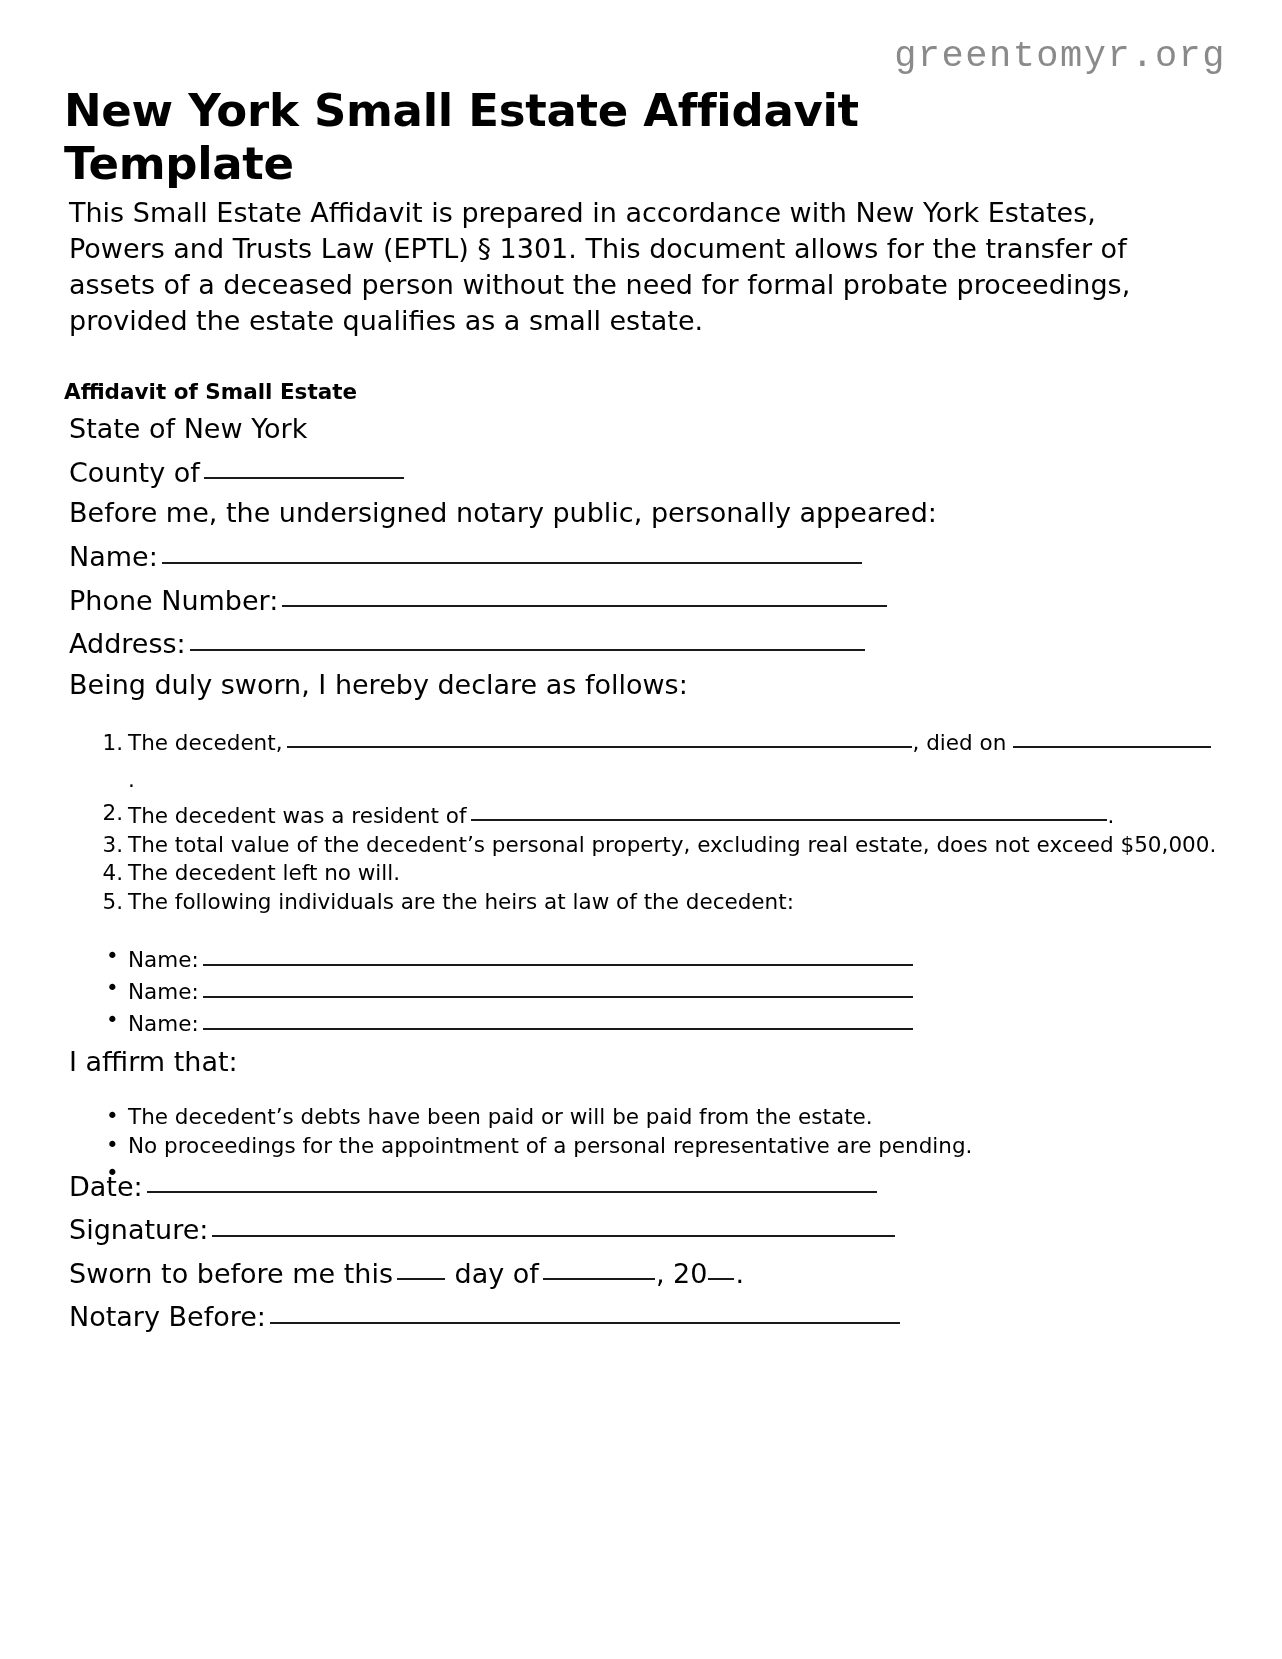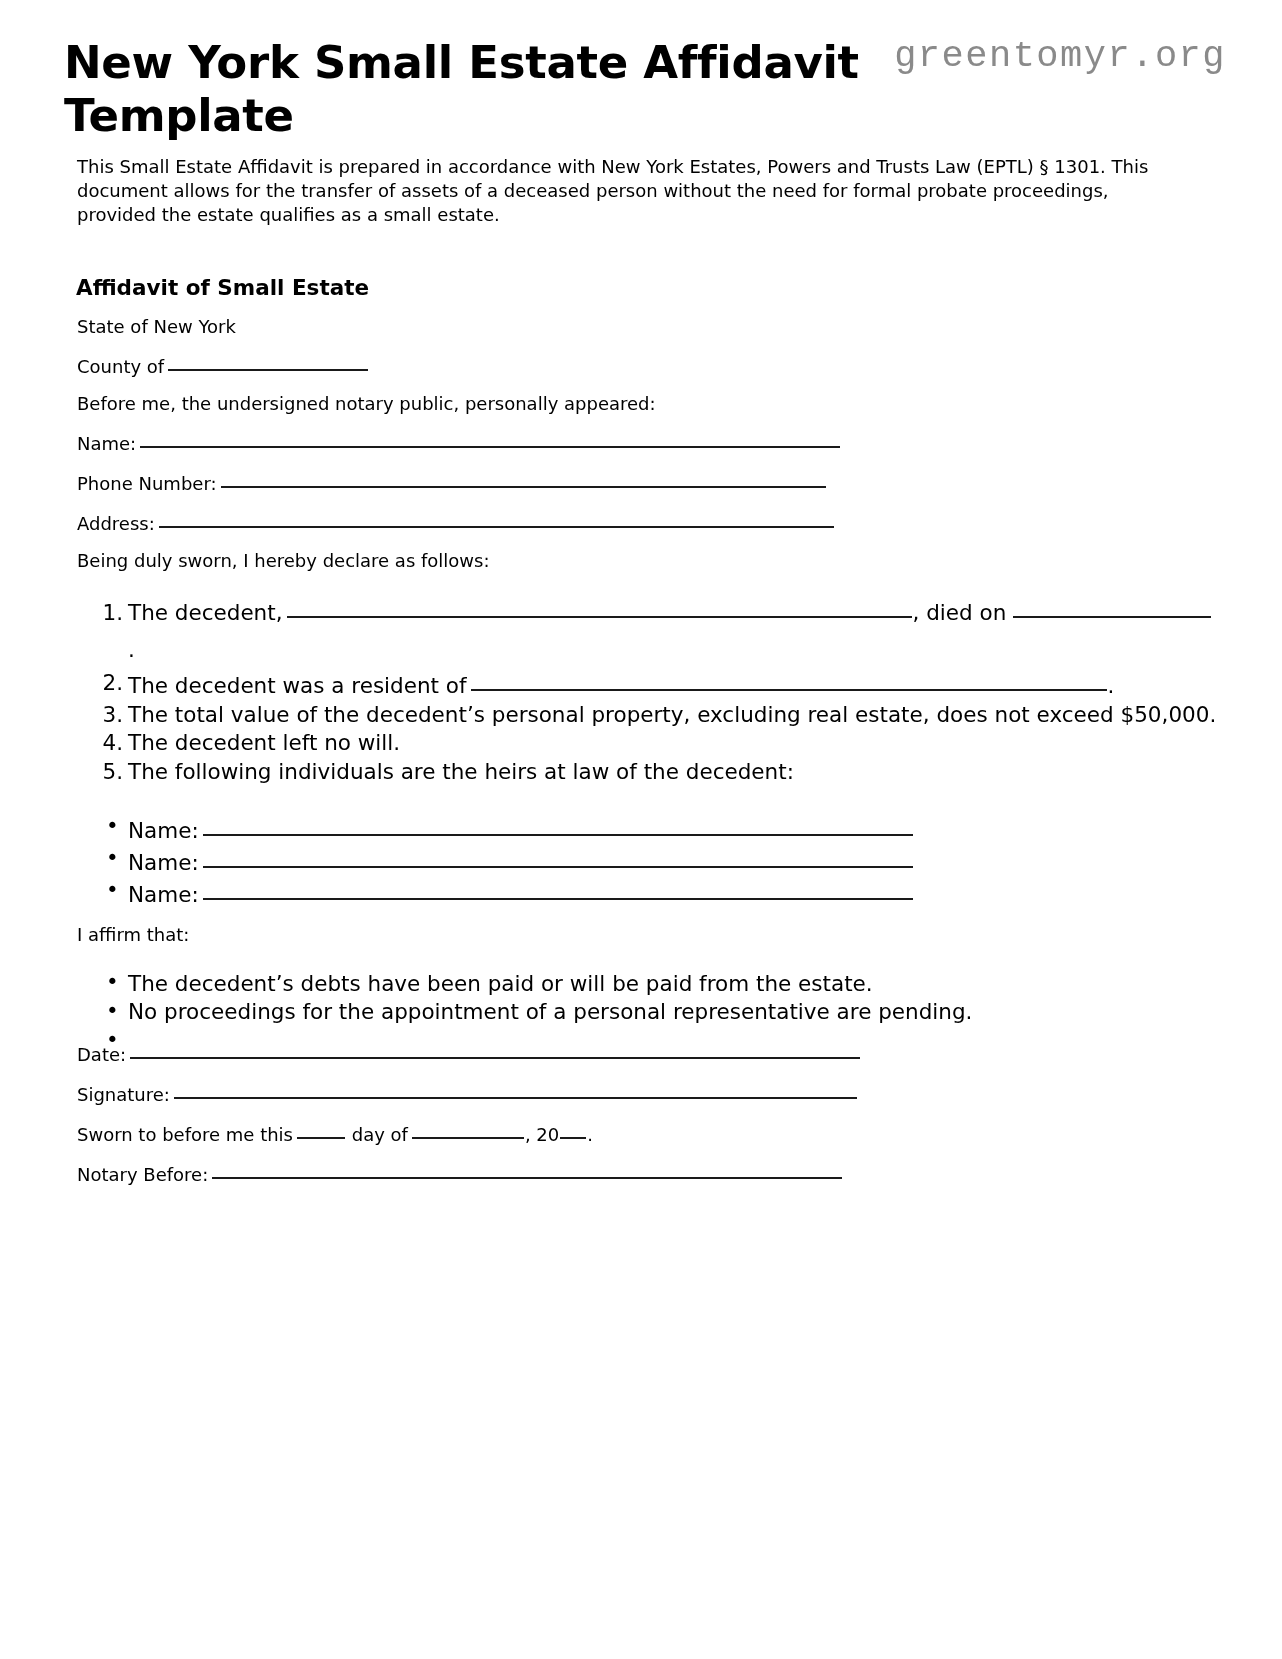--- a/index.html
+++ b/index.html
@@ -33,42 +33,42 @@
     font-size: 37px;
     letter-spacing: 1.5px;
     color: #8a8a8a;
     white-space: nowrap;
     line-height: 1;
   }
 
   
   .doc-title {
     margin: 0;
-    padding-top: 36px;
+    padding-top: 84px;
     font-size: 45px;
     font-weight: bold;
     line-height: 1.18;
     letter-spacing: -0.3px;
     max-width: 900px;
   }
 
   
   p.body {
-    margin: 13px;
-    font-size: 18px;
+    margin: 5px;
+    font-size: 27px;
     line-height: 1.33;
     max-width: 1072px;
   }
 
   .intro {
     margin-top: 35px;
   }
 
   h2.section-head {
-    margin: 12px;
+    margin: 0;
     padding-top: 34px;
     font-size: 21.5px;
     font-weight: bold;
     line-height: 1.3;
   }
 
   .gap-line { margin-top: 27px; }
   .gap-line-sm { margin-top: 26px; }
 
   

